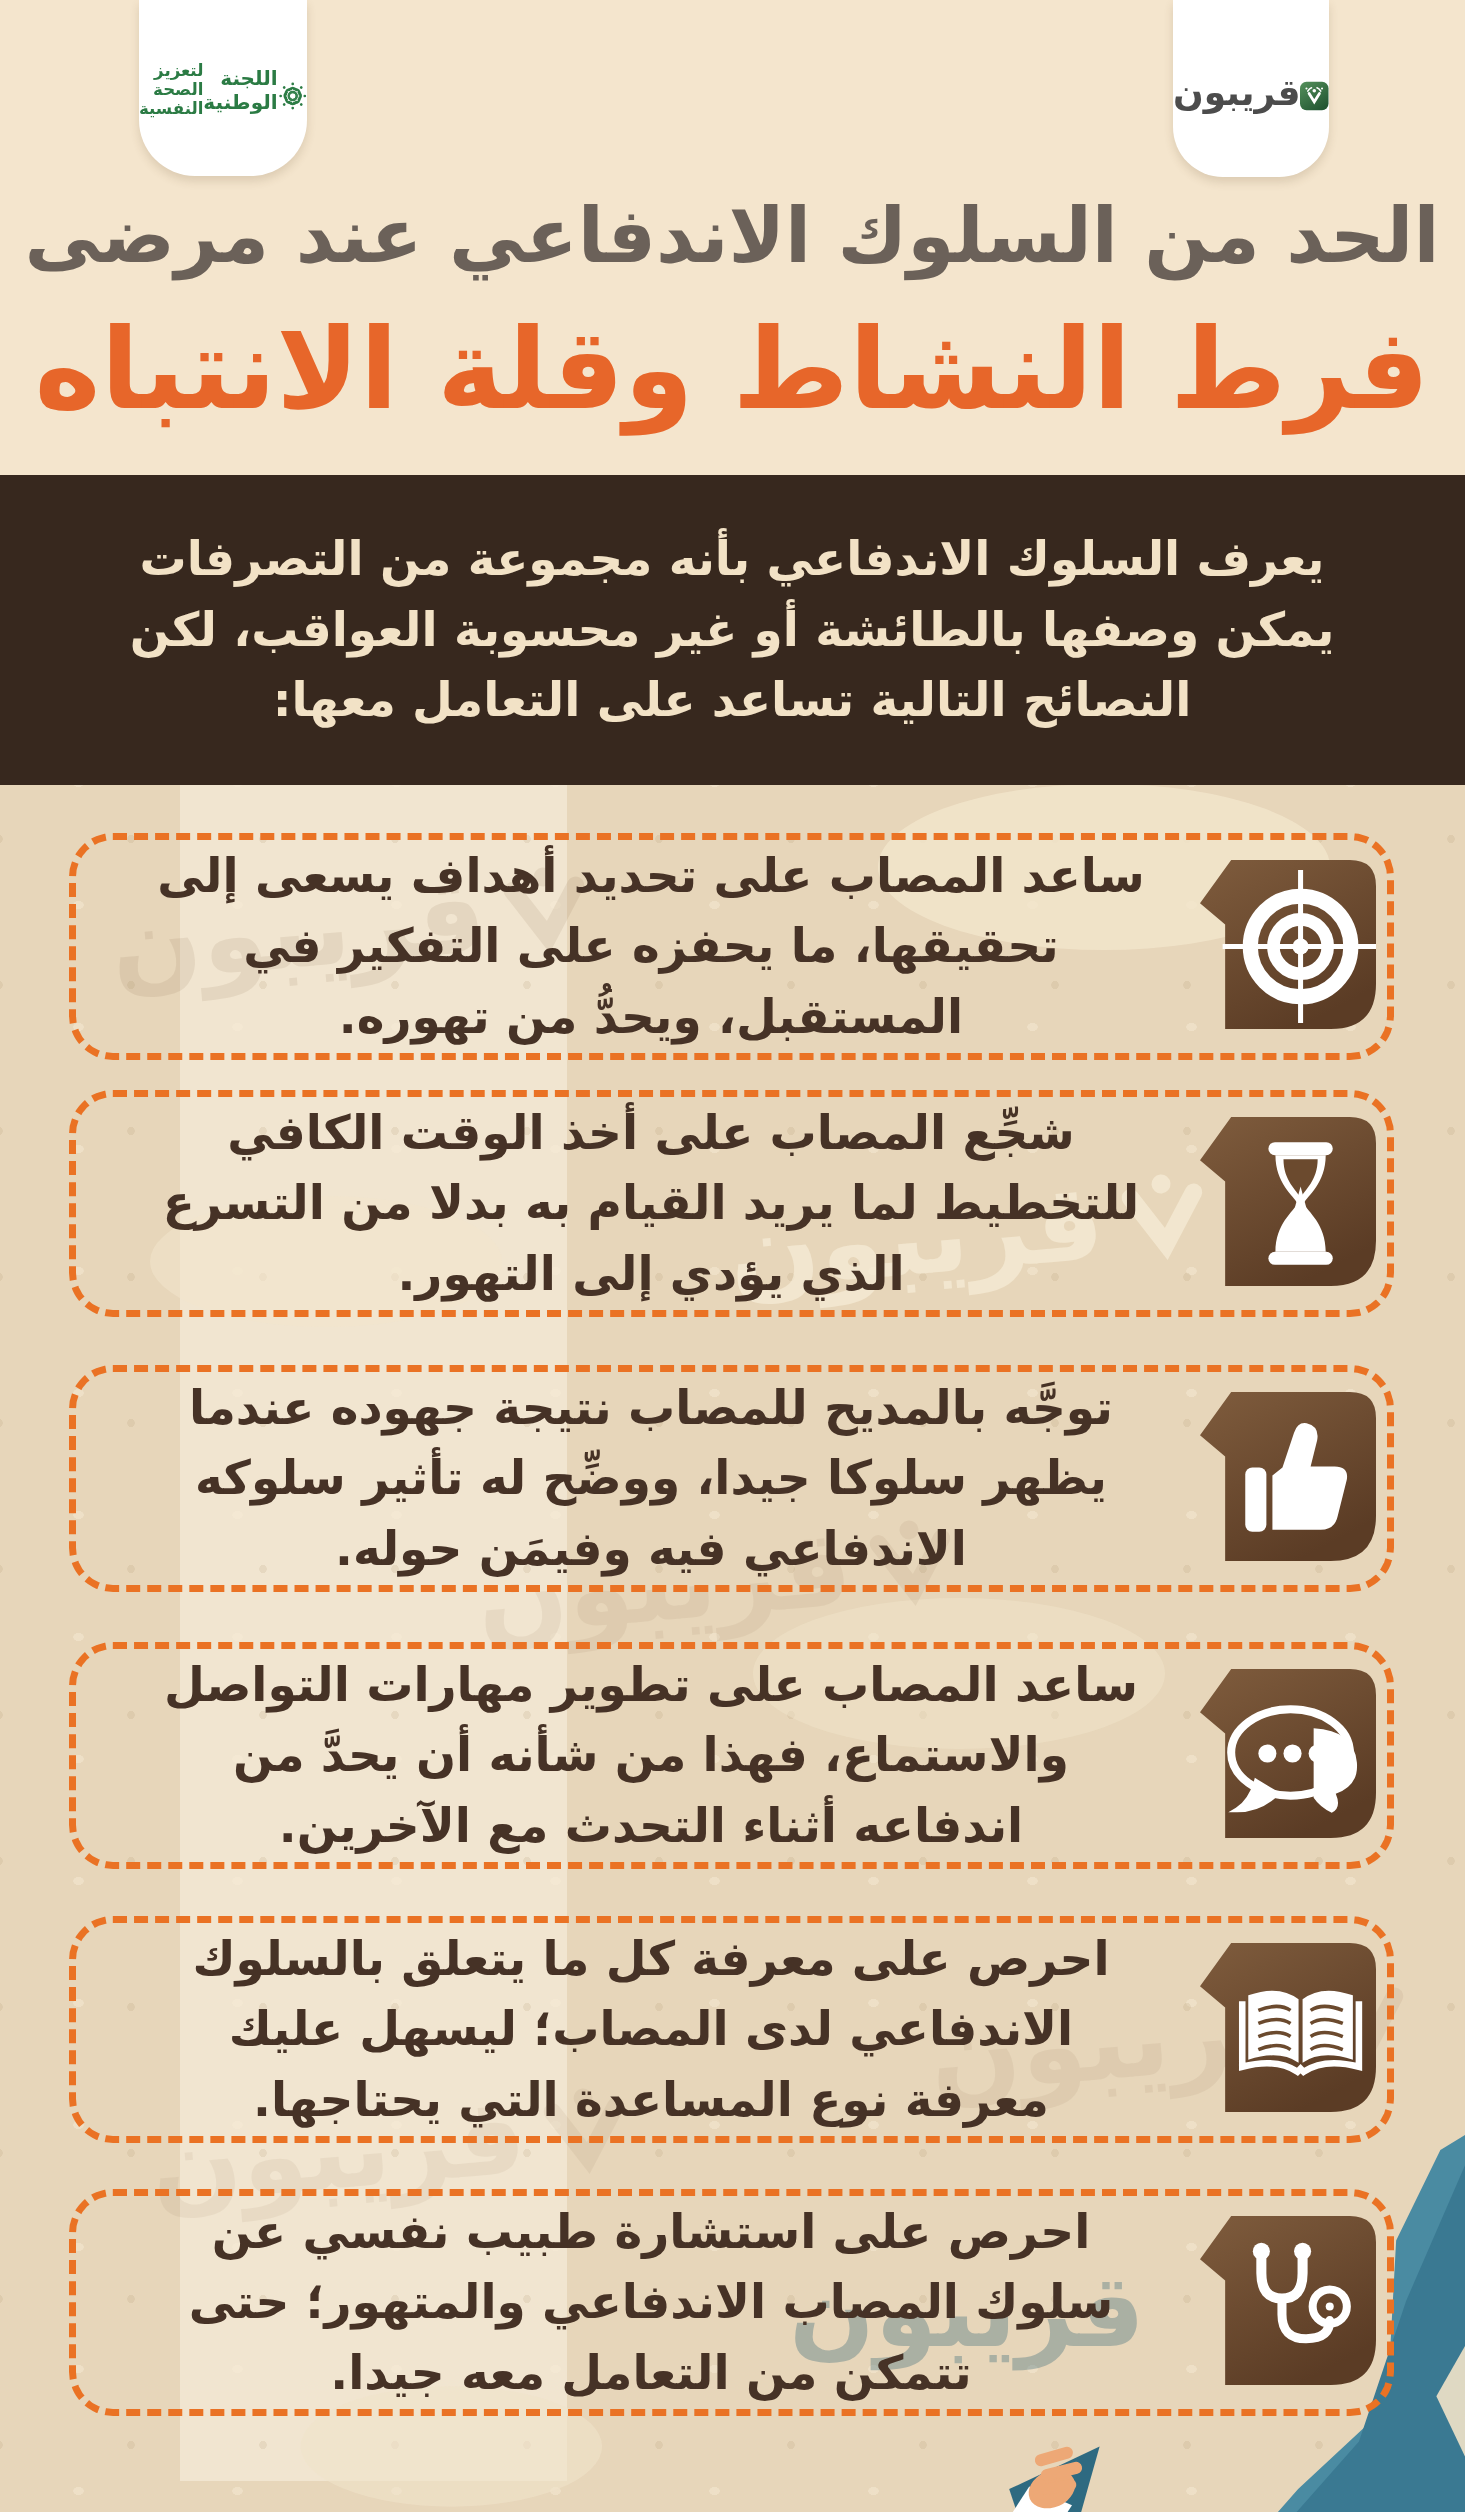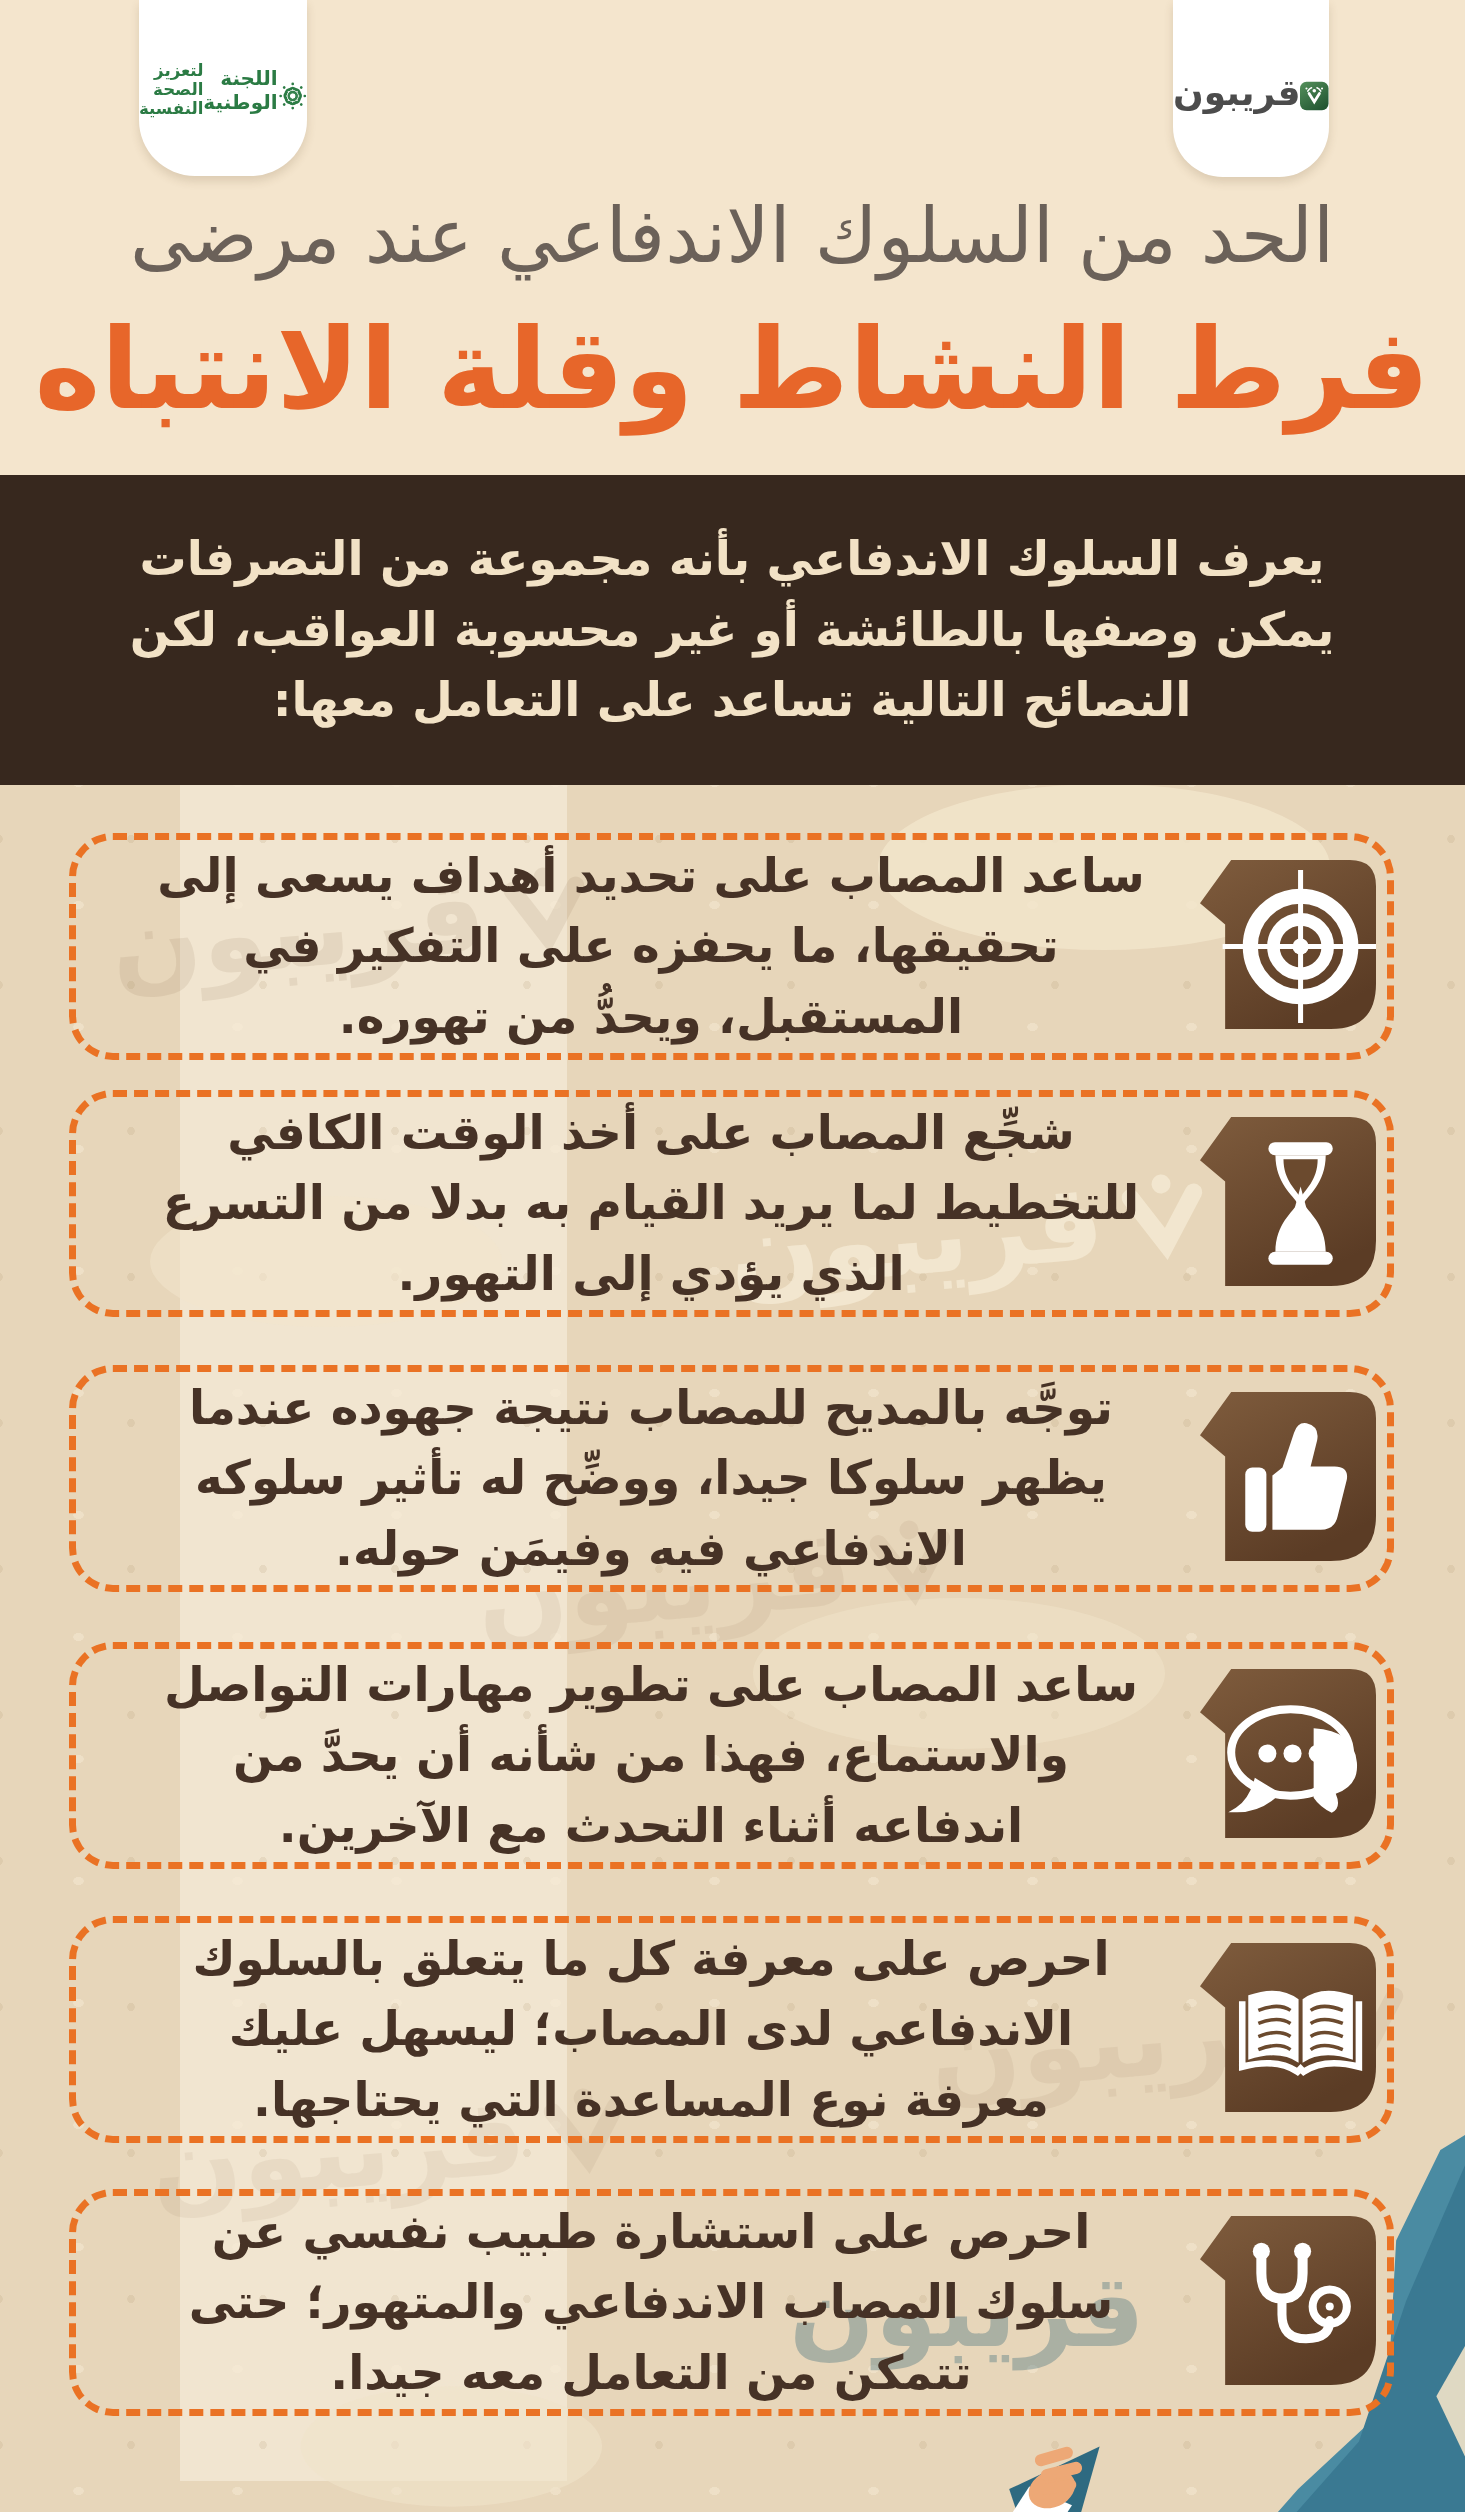--- a/index.html
+++ b/index.html
@@ -21,21 +21,21 @@
   .wm-dark{color:#7a5a3a;opacity:.10;}
   .wm-light{color:#f6ecd6;opacity:.75;}
   
   .badge{position:absolute;top:0;background:#ffffff;box-shadow:0 5px 10px rgba(95,70,40,.16);z-index:4;display:flex;flex-direction:row;align-items:center;}
   .badge-left{left:140px;width:168px;height:176px;border-radius:0 0 56px 56px;}
   .badge-right{left:1174px;width:156px;height:177px;border-radius:0 0 50px 50px;}
   .badge-left .org-line1{font-size:20px;font-weight:bold;color:#2b7b44;margin-top:3px;}
   .badge-left .org-line2{font-size:16.6px;font-weight:bold;color:#2b7b44;margin-top:3px;}
   .badge-right .app-name{font-size:36px;font-weight:bold;color:#4c4c4c;margin-top:7px;}
   
-  .title1{position:absolute;top:185px;left:0;width:100%;text-align:center;font-size:76px;line-height:1.35;font-weight:normal;color:#6b6159;z-index:3;}
+  .title1{position:absolute;top:185px;left:0;width:100%;text-align:center;font-size:76px;line-height:1.35;font-weight:bold;color:#6b6159;z-index:3;}
   .title2{position:absolute;top:294px;left:0;width:100%;text-align:center;font-size:112px;line-height:1.35;font-weight:bold;color:#e7662a;z-index:3;}
   
   .band{
     position:absolute;left:0;top:475px;width:100%;height:310px;background:#37281e;z-index:3;
     display:flex;align-items:center;justify-content:center;
   }
   .band p{margin:0;padding:0 85px;text-align:center;font-size:47px;line-height:1.5;font-weight:bold;color:#f2e2c6;}
   
   .tip{
     position:absolute;left:70px;width:1325px;height:227px;box-sizing:border-box;

